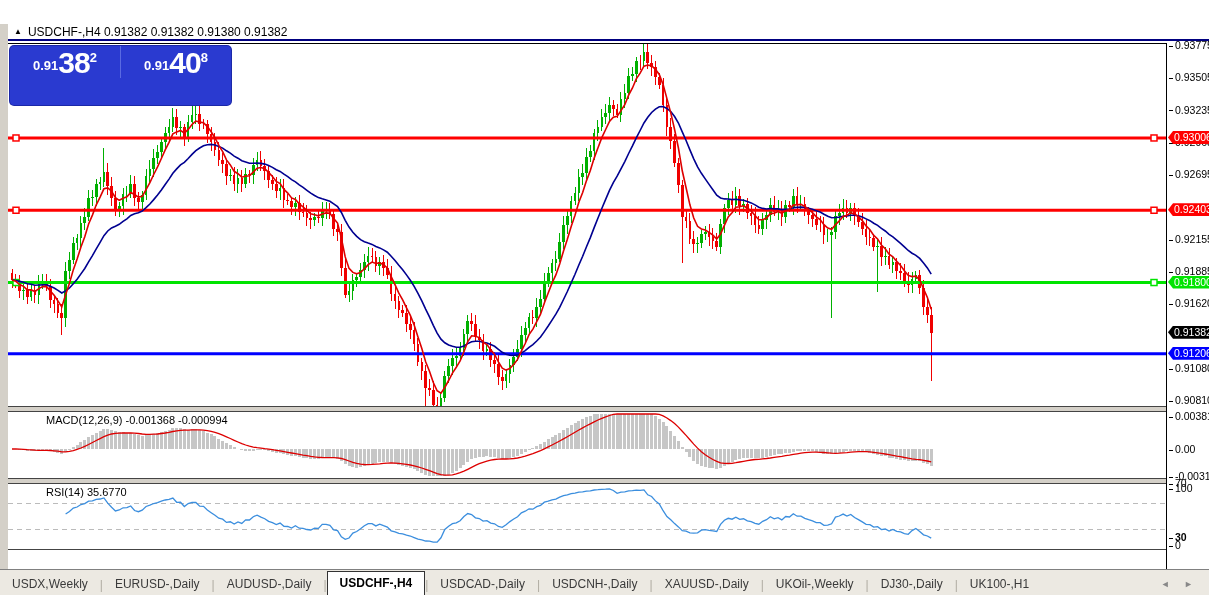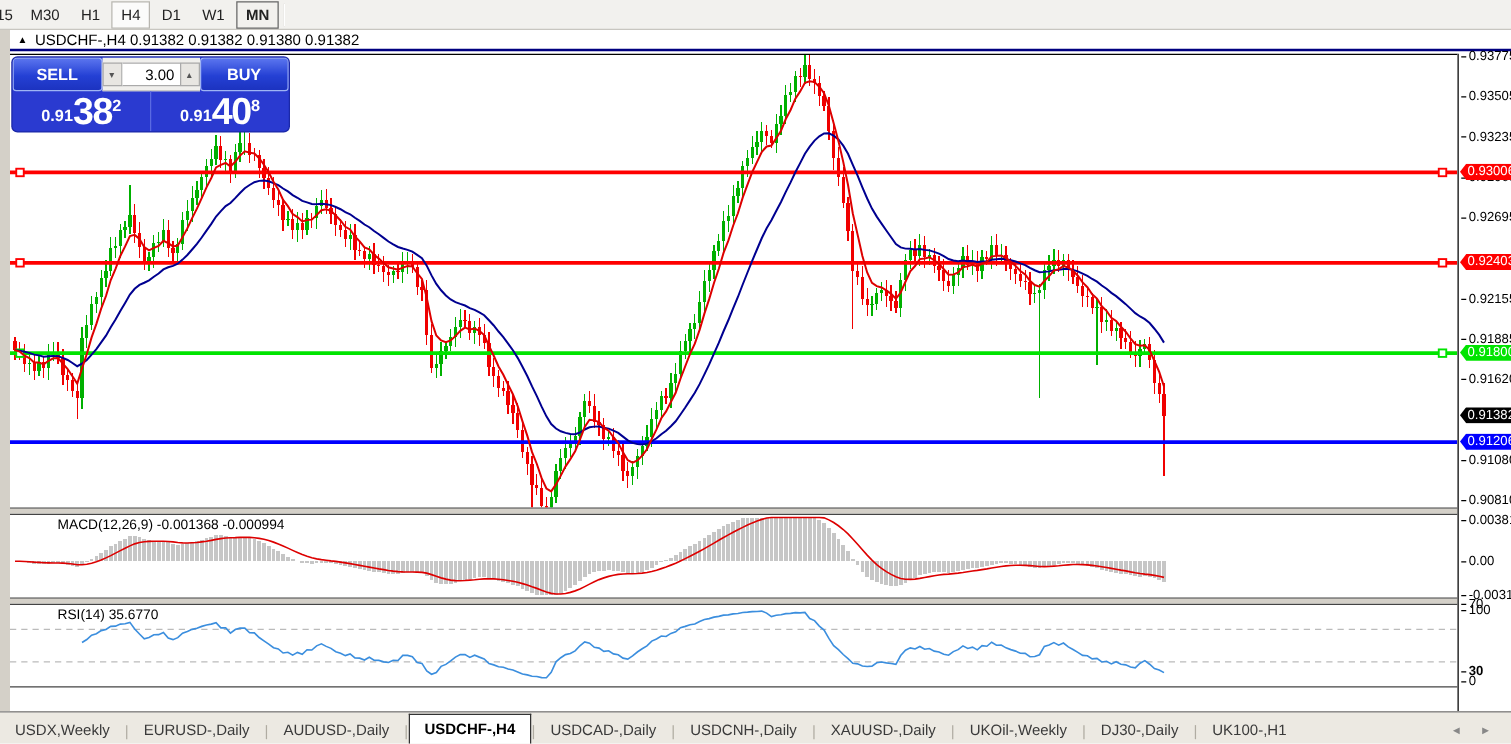--- a/index.html
+++ b/index.html
@@ -89,31 +89,20 @@
   #tab-scroll { margin-left:auto; padding:0 10px 6px 0; color:#888; font-size:9px;
                 letter-spacing:6px; cursor:pointer; }
 
   svg { position:absolute; left:0; top:0; }
 </style>
 </head>
 <body>
 
 <div id="app">
 
-  <div id="toolbar">
-
-    <div class="tf-btn clipped">15</div>
-      <div class="tf-btn">M30</div>
-      <div class="tf-btn">H1</div>
-      <div class="tf-btn active">H4</div>
-      <div class="tf-btn">D1</div>
-      <div class="tf-btn">W1</div>
-      <div class="tf-btn focused">MN</div>
-      <span class="tb-sep"></span>
-  </div>
 
   <div id="chart-window">
 
     <div id="title-bar">
       <span class="tri">▲</span>
       <span>USDCHF-,H4  0.91382 0.91382 0.91380 0.91382</span>
     </div>
 
     <div id="plot-col">
       <div class="pane" id="main-pane">
@@ -866,29 +855,20 @@
       <div class="pane" id="rsi-pane">
         <div class="ind-label">RSI(14) 35.6770</div>
       <svg width="1158" height="65">
             <line x1="0" y1="19.5" x2="1158" y2="19.5" stroke="#bbbbbb" stroke-width="1" stroke-dasharray="5,4"></line>
             <line x1="0" y1="45.5" x2="1158" y2="45.5" stroke="#bbbbbb" stroke-width="1" stroke-dasharray="5,4"></line>
             <polyline points="57.620000000000005,30.0 61.45,27.6 65.28,24.1 69.11,23.0 72.94,20.5 76.77,19.6 80.6,17.1 84.43,16.9 88.26,15.3 92.09,15.0 95.92,13.9 99.75,19.2 103.58,23.2 107.41,27.0 111.24000000000001,26.0 115.07000000000001,23.8 118.9,23.7 122.73,22.0 126.56,26.5 130.39,27.7 134.22,26.1 138.05,22.5 141.88,21.2 145.71,19.5 149.54,18.6 153.37,17.1 157.2,16.0 161.03,15.3 164.86,14.1 168.69,18.3 172.52,18.2 176.35,22.5 180.18,19.6 184.01,18.5 187.84,18.5 191.67000000000002,22.2 195.5,22.3 199.33,26.0 203.16,28.7 206.99,31.3 210.82,34.2 214.65,35.2 218.48000000000002,38.4 222.31,37.8 226.14000000000001,40.1 229.97,37.9 233.8,39.4 237.63,35.8 241.46,36.0 245.29,32.7 249.12,31.1 252.95000000000002,33.1 256.78,34.7 260.61,37.4 264.44,38.6 268.27,40.5 272.1,39.1 275.93,42.3 279.76,42.5 283.59000000000003,44.0 287.42,41.8 291.25,44.2 295.08,44.3 298.91,45.5 302.74,46.0 306.57,44.2 310.4,44.4 314.23,40.3 318.06,40.3 321.89,41.4 325.72,46.0 329.55,46.7 333.38,52.8 337.21,55.4 341.04,54.0 344.87,49.1 348.7,47.5 352.53000000000003,44.7 356.36,41.7 360.19,39.6 364.02,39.7 367.85,41.9 371.68,40.2 375.51,41.7 379.34000000000003,43.1 383.17,46.8 387,47.9 390.83,49.4 394.66,49.8 398.49,51.2 402.32,52.0 406.15000000000003,53.6 409.98,55.2 413.81,55.9 417.64,57.0 421.47,57.2 425.3,58.1 429.13,58.2 432.96000000000004,53.8 436.79,45.5 440.62,42.2 444.45,39.7 448.28000000000003,38.8 452.11,36.7 455.94,32.6 459.77,29.5 463.6,30.5 467.43,33.8 471.26,34.5 475.09000000000003,37.1 478.92,36.6 482.75,39.1 486.58,39.8 490.41,42.5 494.24,43.3 498.07,40.7 501.90000000000003,37.6 505.73,35.0 509.56,32.7 513.39,28.9 517.22,27.2 521.05,24.8 524.88,25.2 528.71,22.7 532.54,21.4 536.37,18.2 540.2,17.1 544.03,15.8 547.86,15.2 551.69,13.2 555.52,11.6 559.35,10.9 563.1800000000001,9.7 567.01,9.1 570.84,8.1 574.67,7.9 578.5,7.1 582.33,6.8 586.16,6.0 589.99,5.7 593.82,5.3 597.65,5.2 601.48,4.9 605.3100000000001,6.5 609.14,9.3 612.97,8.2 616.8,7.8 620.63,6.9 624.46,6.7 628.29,6.1 632.12,6.3 635.95,5.9 639.78,10.8 643.61,12.5 647.44,16.9 651.27,20.0 655.1,26.7 658.9300000000001,32.5 662.76,35.7 666.59,39.6 670.42,42.9 674.25,46.6 678.08,47.1 681.91,48.8 685.74,49.2 689.57,48.9 693.4,46.2 697.23,45.6 701.0600000000001,46.3 704.89,46.8 708.72,47.5 712.5500000000001,40.4 716.38,36.2 720.21,34.3 724.04,35.2 727.87,33.2 731.7,35.4 735.53,34.8 739.36,36.9 743.19,37.6 747.02,39.4 750.85,40.2 754.6800000000001,37.3 758.51,35.7 762.34,32.7 766.17,34.8 770,33.7 773.83,35.9 777.66,32.5 781.49,33.0 785.32,29.8 789.15,32.2 792.98,32.1 796.8100000000001,34.3 800.64,35.7 804.47,36.9 808.3000000000001,38.6 812.13,38.7 815.96,41.4 819.79,41.2 823.62,39.8 827.45,33.1 831.28,32.0 835.11,30.1 838.94,32.1 842.77,30.4 846.6,33.5 850.4300000000001,35.6 854.26,37.9 858.09,40.3 861.9200000000001,40.6 865.75,43.1 869.58,42.7 873.41,45.6 877.24,45.0 881.07,47.1 884.9,45.4 888.73,47.4 892.5600000000001,47.9 896.39,49.6 900.22,50.3 904.0500000000001,46.6 907.88,44.5 911.71,47.4 915.54,50.8 919.37,52.0 923.2,54.1 " fill="none" stroke="#3b8ede" stroke-width="1.3"></polyline>
           </svg>
         </div>
 
       <div id="trade-panel">
-        <div id="tp-row1">
-          <div class="tp-btn">SELL</div>
-          <div id="tp-center">
-            <div class="spin-btn">▾</div>
-            <div id="vol-field">3.00</div>
-            <div class="spin-btn">▴</div>
-          </div>
-          <div class="tp-btn">BUY</div>
-        </div>
         <div id="tp-row2">
           <div class="tp-price">
             <span class="small">0.91</span>
             <span class="big">38</span>
             <span class="sup">2</span>
           </div>
           <div id="tp-gap"></div>
           <div class="tp-price">
             <span class="small">0.91</span>
             <span class="big">40</span>

